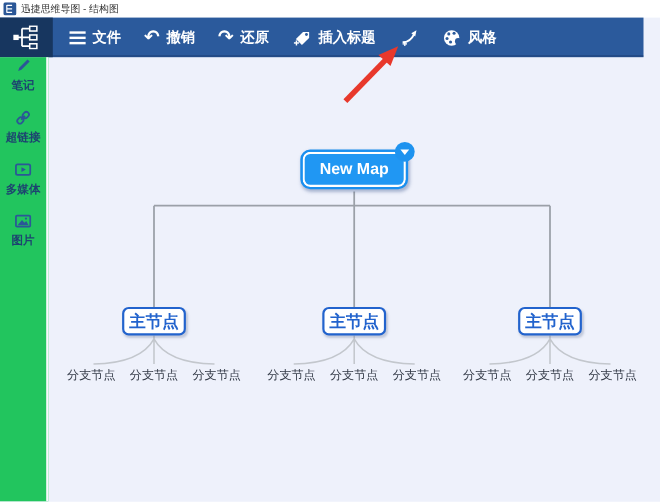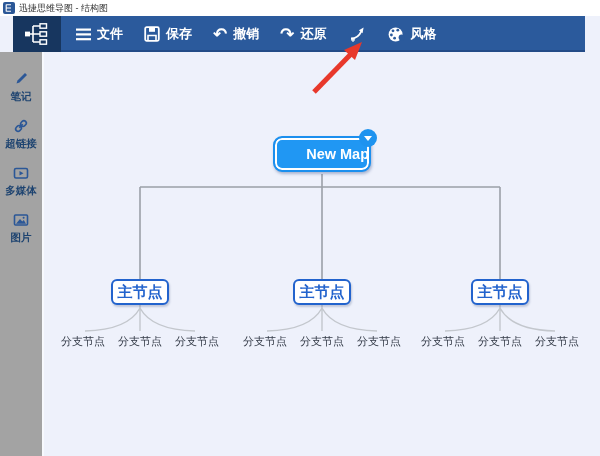--- a/index.html
+++ b/index.html
@@ -6,39 +6,39 @@
   body{width:600px;height:456px;font-family:"Liberation Sans","DejaVu Sans",sans-serif;}
   .window{position:relative;width:600px;height:456px;background:#eef1fb;overflow:hidden;}
 
   
   .titlebar{position:absolute;top:0;left:0;right:0;height:16px;background:#ffffff;
     display:flex;align-items:center;gap:4px;padding-left:3px;font-size:9px;color:#333;}
   .titlebar svg{display:block;}
 
   
   .toolbar{position:absolute;top:16px;left:0;right:15px;height:36px;background:#2b5a9c;
-    display:flex;align-items:stretch;box-shadow:inset 0 -2px 0 rgba(10,30,70,.25);margin-left:13px;}
+    display:flex;align-items:stretch;box-shadow:inset 0 -2px 0 rgba(10,30,70,.25);}
   .logo-box{width:48px;background:#17365f;display:flex;align-items:center;justify-content:center;flex:none;}
   .tb-btn{display:flex;align-items:center;gap:6px;color:#fff;font-size:13px;font-weight:bold;
     padding:0 6px;margin-left:9px;background:transparent;border:none;cursor:pointer;
     font-family:"Liberation Sans","DejaVu Sans",sans-serif;white-space:nowrap;}
   .tb-btn .glyph{font-size:17px;font-weight:bold;line-height:1;font-family:"DejaVu Sans",sans-serif;}
   .tb-btn svg{display:block;}
 
   
-  .sidebar{position:absolute;top:52px;left:0;bottom:0;width:44px;background:#a3a3a3;
-    border-right:2px solid #f7f9fd;display:flex;flex-direction:column;align-items:center;padding-top:19px;box-sizing:border-box;}
+  .sidebar{position:absolute;top:52px;left:0;bottom:0;width:44px;background:#22c55e;
+    border-right:2px solid #f7f9fd;display:flex;flex-direction:column;align-items:center;box-sizing:border-box;}
   .sb-item{display:flex;flex-direction:column;align-items:center;gap:3px;margin-bottom:14px;cursor:pointer;}
   .sb-item .sb-label{font-size:10.5px;color:#1d4370;font-weight:bold;white-space:nowrap;}
 
   
   .root-node{position:absolute;left:273px;top:136px;width:98px;height:36px;box-sizing:border-box;
     background:#2097f3;border:2px solid #1b8fee;border-radius:9px;
     box-shadow:inset 0 0 0 2px #ffffff,1px 2px 3px rgba(40,70,130,.35);
-    display:flex;align-items:center;justify-content:flex-end;color:#fff;font-size:14.5px;font-weight:bold;z-index:3;}
+    display:flex;align-items:center;justify-content:center;color:#fff;font-size:14.5px;font-weight:bold;z-index:3;}
   .root-badge{position:absolute;right:-8px;top:-9px;width:18px;height:18px;border-radius:50%;
     background:#1e93ef;display:flex;align-items:center;justify-content:center;cursor:pointer;}
   .tri-down{width:0;height:0;border-left:4px solid transparent;border-right:4px solid transparent;
     border-top:5px solid #ffffff;}
   .main-node{position:absolute;top:279px;width:58px;height:26px;box-sizing:border-box;background:#ffffff;
     border:2px solid #2263cd;border-radius:6px;display:flex;align-items:center;justify-content:center;
     color:#2263cd;font-size:15px;font-weight:bold;z-index:3;
     box-shadow:1px 2px 2px rgba(60,80,120,.25);cursor:pointer;}
   .branch{position:absolute;top:334px;transform:translateX(-50%);font-size:11px;color:#333a47;
     white-space:nowrap;z-index:3;cursor:pointer;text-align:center;}
@@ -70,39 +70,40 @@
 
     <button class="tb-btn">
       <svg width="15" height="13" viewBox="0 0 15 13">
         <rect x="0" y="0.5" width="15" height="2.2" fill="#fff"></rect>
         <rect x="0" y="5.3" width="15" height="2.2" fill="#fff"></rect>
         <rect x="0" y="10.1" width="15" height="2.2" fill="#fff"></rect>
       </svg>
       <span>文件</span>
     </button>
 
-    <button class="tb-btn">
-      <svg width="16" height="16" viewBox="0 0 16 16">
-        <rect x="1.2" y="1.2" width="13.6" height="13.6" rx="1.5" fill="none" stroke="#fff" stroke-width="1.8"></rect>
-        <rect x="5" y="1.8" width="6" height="4" fill="#fff"></rect>
-        <path d="M4 14 V9.5 H12 V14" fill="none" stroke="#fff" stroke-width="1.6"></path>
-      </svg>
-      <span>保存</span>
-    </button>
 
     <button class="tb-btn">
       <span class="glyph">↶</span>
       <span>撤销</span>
     </button>
 
     <button class="tb-btn">
       <span class="glyph">↷</span>
       <span>还原</span>
     </button>
 
+    <button class="tb-btn">
+      <svg width="18" height="16" viewBox="0 0 18 16">
+        <path d="M3 9.5 L9.5 3 H15 V8.5 L8.5 15 Z" fill="#fff"></path>
+        <circle cx="12.6" cy="5.4" r="1.3" fill="#2b5a9c"></circle>
+        <rect x="1.2" y="12.4" width="4.6" height="1.3" fill="#fff"></rect>
+        <rect x="2.85" y="10.75" width="1.3" height="4.6" fill="#fff"></rect>
+      </svg>
+      <span>插入标题</span>
+    </button>
 
     <button class="tb-btn">
       <svg width="18" height="16" viewBox="0 0 18 16">
         <path d="M3 12.5 C6.5 12.5 11 10.5 13.6 4.8" fill="none" stroke="#fff" stroke-width="1.8"></path>
         <polygon points="15.6,1.6 10.9,4.2 14.5,7.2" fill="#fff"></polygon>
         <rect x="3" y="13.3" width="4" height="1.2" fill="#fff"></rect>
         <rect x="4.4" y="11.9" width="1.2" height="4" fill="#fff"></rect>
       </svg>
     </button>
 

